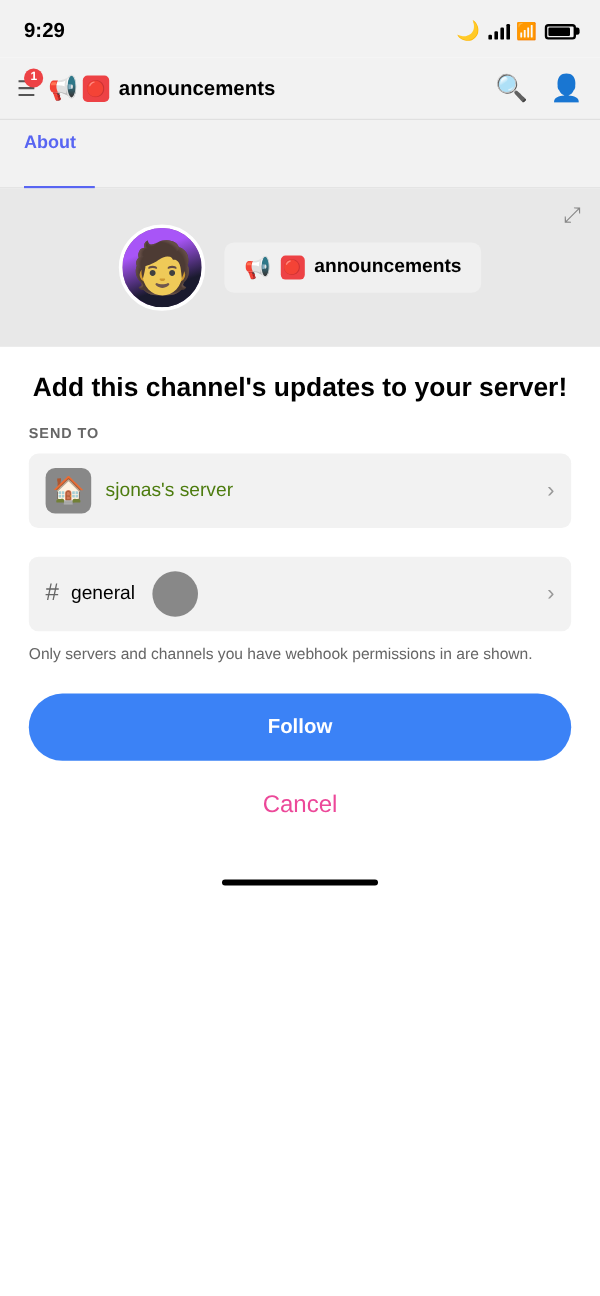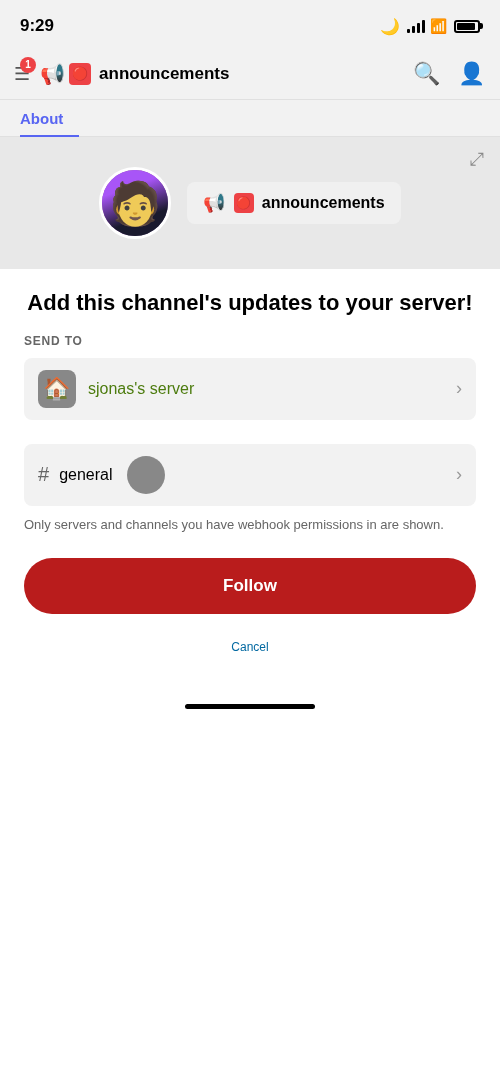--- a/index.html
+++ b/index.html
@@ -145,21 +145,21 @@
     }
 
     
     .tabs {
       background: #f2f2f2;
       display: flex;
       padding: 0 20px;
       border-bottom: 1px solid #e0e0e0;
     }
     .tab {
-      padding: 10px 16px 8px 0;
+      padding: 10px 16px 28px 0;
       font-size: 15px;
       cursor: pointer;
       color: #5865f2;
       font-weight: 600;
       border-bottom: 2px solid #5865f2;
       margin-bottom: -1px;
     }
 
     
     .channel-header-area {
@@ -334,38 +334,38 @@
     .webhook-note {
       font-size: 13px;
       color: #666;
       margin-bottom: 24px;
       line-height: 1.4;
     }
 
     
     .follow-button {
       width: 100%;
-      background: #b91c1c;
+      background: #3b82f6;
       color: #ffffff;
       border: none;
       border-radius: 28px;
       padding: 18px;
       font-size: 17px;
       font-weight: 700;
       cursor: pointer;
       margin-bottom: 16px;
       display: block;
       text-align: center;
     }
     .cancel-button {
       width: 100%;
       background: transparent;
       border: none;
-      color: #0369a1;
-      font-size: 12px;
+      color: #ec4899;
+      font-size: 20px;
       font-weight: 500;
       cursor: pointer;
       padding: 10px;
       text-align: center;
       display: block;
     }
 
     
     .home-indicator-area {
       background: #ffffff;

